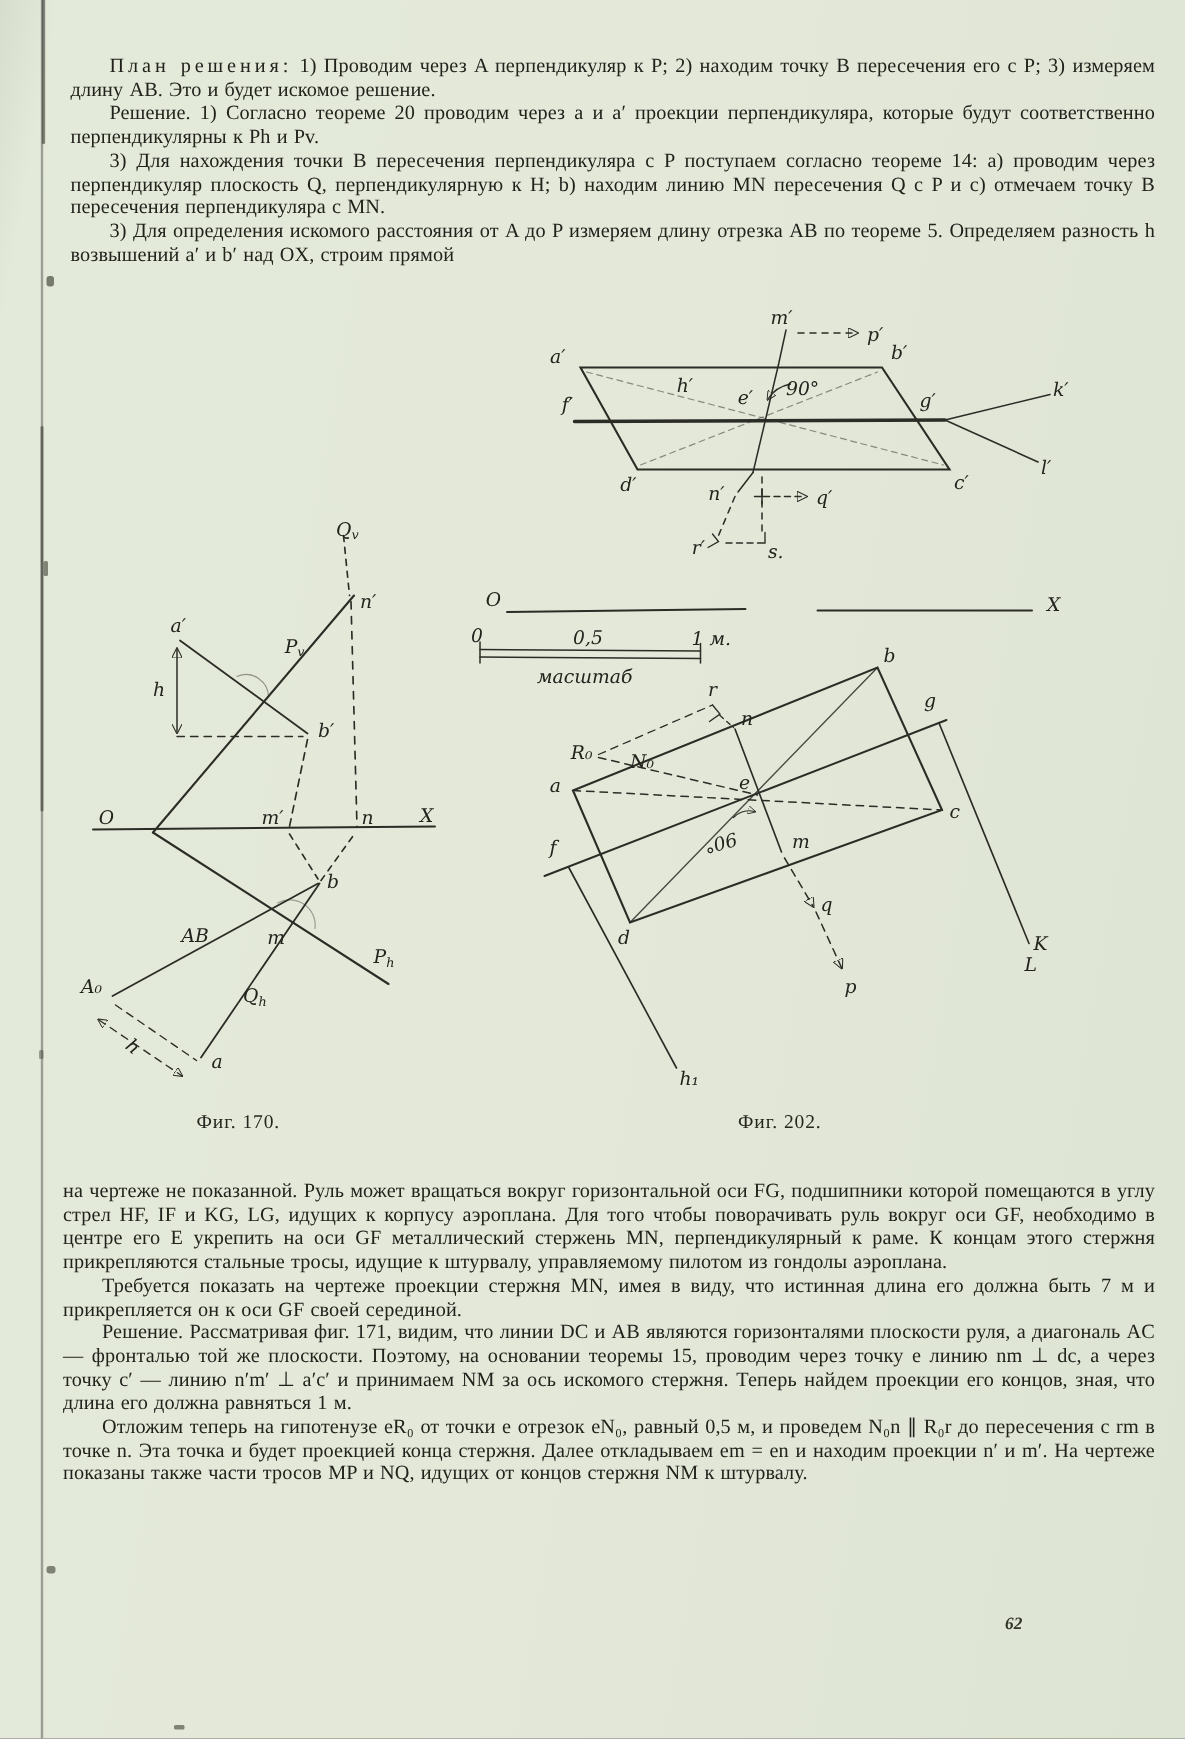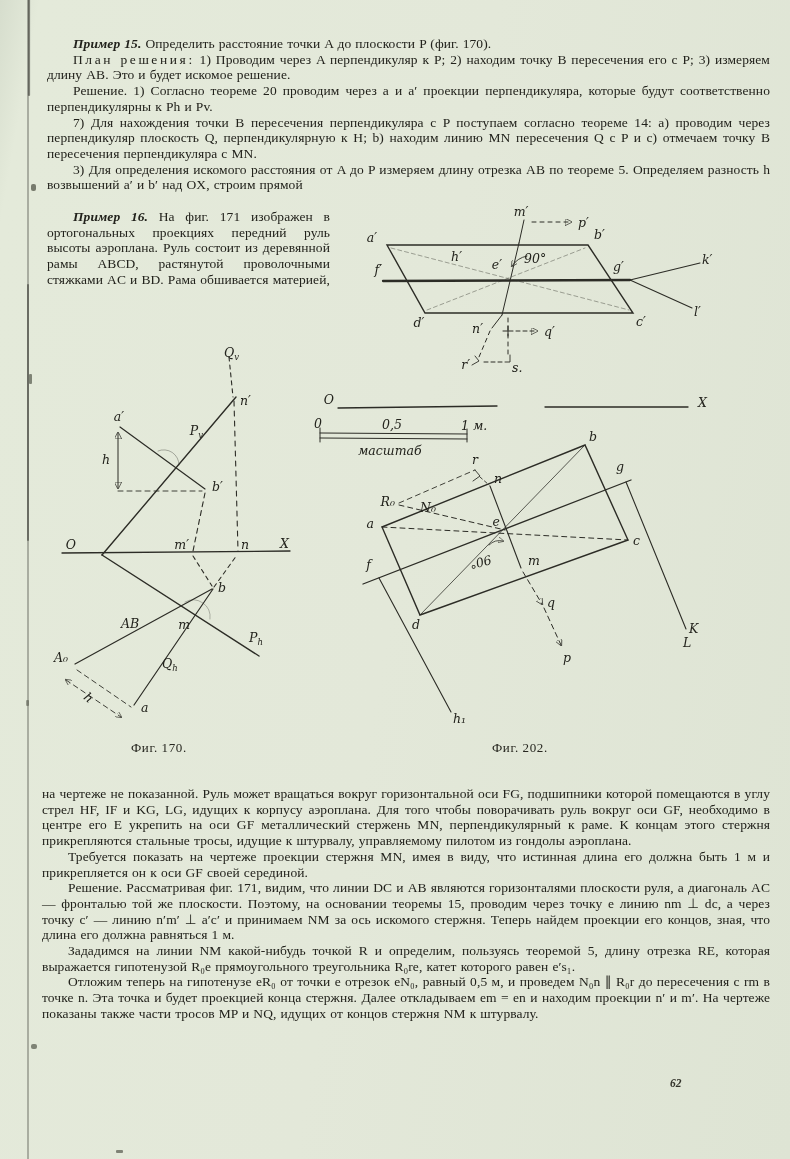--- a/index.html
+++ b/index.html
@@ -203,36 +203,33 @@
       <text x="547" y="607">q</text>
       <text x="416" y="629" text-anchor="middle">d</text>
       <text x="563" y="662">p</text>
       <text x="689" y="633">K</text>
       <text x="683" y="647">L</text>
       <text x="453" y="723">h₁</text>
     </g>
   </svg>
 
   <div class="tb" style="left:47px;top:36px;width:723px">
-    <p class="ind"><span class="lead-bi">Пример 15.</span><span> Определить расстояние точки A до плоскости P (фиг. 170).</span></p>
     <p class="ind"><span class="lead-sp">План решения:</span><span> 1) Проводим через A перпендикуляр к P; 2) находим точку B пересечения его с P; 3) измеряем длину AB. Это и будет искомое решение.</span></p>
     <p class="ind"><span class="lead-i">Решение.</span><span> 1) Согласно теореме 20 проводим через a и a′ проекции перпендикуляра, которые будут соответственно перпендикулярны к Ph и Pv.</span></p>
-    <p class="ind"><span>7) Для нахождения точки B пересечения перпендикуляра с P поступаем согласно теореме 14: а) проводим через перпендикуляр плоскость Q, перпендикулярную к H; b) находим линию MN пересечения Q с P и c) отмечаем точку B пересечения перпендикуляра с MN.</span></p>
+    <p class="ind"><span>3) Для нахождения точки B пересечения перпендикуляра с P поступаем согласно теореме 14: а) проводим через перпендикуляр плоскость Q, перпендикулярную к H; b) находим линию MN пересечения Q с P и c) отмечаем точку B пересечения перпендикуляра с MN.</span></p>
     <p class="ind"><span>3) Для определения искомого расстояния от A до P измеряем длину отрезка AB по теореме 5. Определяем разность h возвышений a′ и b′ над OX, строим прямой</span></p>
   </div>
 
   <div class="tb" style="left:47px;top:209px;width:283px">
-    <p class="ind"><span class="lead-bi">Пример 16.</span><span> На фиг. 171 изображен в ортогональных проекциях передний руль высоты аэроплана. Руль состоит из деревянной рамы ABCD, растянутой проволочными стяжками AC и BD. Рама обшивается материей,</span></p>
   </div>
 
   <div class="tb" style="left:42px;top:786px;width:728px">
     <p><span>на чертеже не показанной. Руль может вращаться вокруг горизонтальной оси FG, подшипники которой помещаются в углу стрел HF, IF и KG, LG, идущих к корпусу аэроплана. Для того чтобы поворачивать руль вокруг оси GF, необходимо в центре его E укрепить на оси GF металлический стержень MN, перпендикулярный к раме. К концам этого стержня прикрепляются стальные тросы, идущие к штурвалу, управляемому пилотом из гондолы аэроплана.</span></p>
-    <p class="ind"><span>Требуется показать на чертеже проекции стержня MN, имея в виду, что истинная длина его должна быть 1 м и прикрепляется он к оси GF своей серединой.</span></p>
+    <p class="ind"><span>Требуется показать на чертеже проекции стержня MN, имея в виду, что истинная длина его должна быть 7 м и прикрепляется он к оси GF своей серединой.</span></p>
     <p class="ind"><span class="lead-i">Решение.</span><span> Рассматривая фиг. 171, видим, что линии DC и AB являются горизонталями плоскости руля, а диагональ AC — фронталью той же плоскости. Поэтому, на основании теоремы 15, проводим через точку e линию nm ⊥ dc, а через точку c′ — линию n′m′ ⊥ a′c′ и принимаем NM за ось искомого стержня. Теперь найдем проекции его концов, зная, что длина его должна равняться 1 м.</span></p>
-    <p class="ind"><span>Зададимся на линии NM какой-нибудь точкой R и определим, пользуясь теоремой 5, длину отрезка RE, которая выражается гипотенузой R₀e прямоугольного треугольника R₀re, катет которого равен e′s₁.</span></p>
     <p class="ind"><span>Отложим теперь на гипотенузе eR₀ от точки e отрезок eN₀, равный 0,5 м, и проведем N₀n ∥ R₀r до пересечения с rm в точке n. Эта точка и будет проекцией конца стержня. Далее откладываем em = en и находим проекции n′ и m′. На чертеже показаны также части тросов MP и NQ, идущих от концов стержня NM к штурвалу.</span></p>
   </div>
 
   <div class="cap" style="left:131px;top:740px">Фиг. 170.</div>
   <div class="cap" style="left:492px;top:740px">Фиг. 202.</div>
 
   <div class="pagenum">62</div>
 </div>
 
 </body></html>

